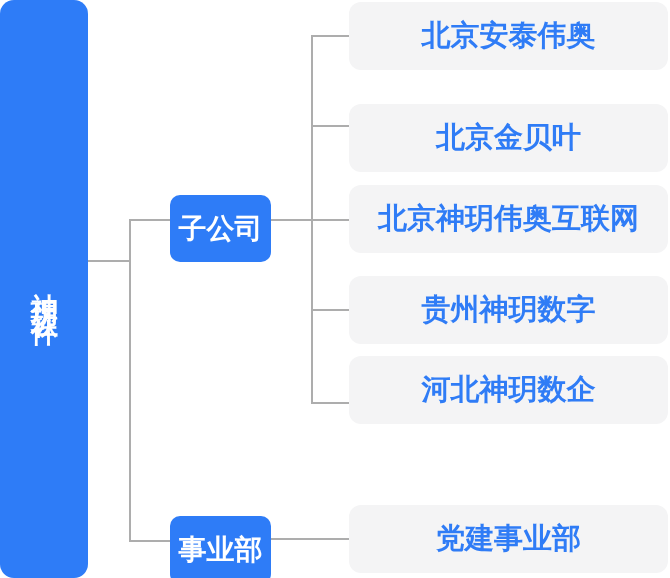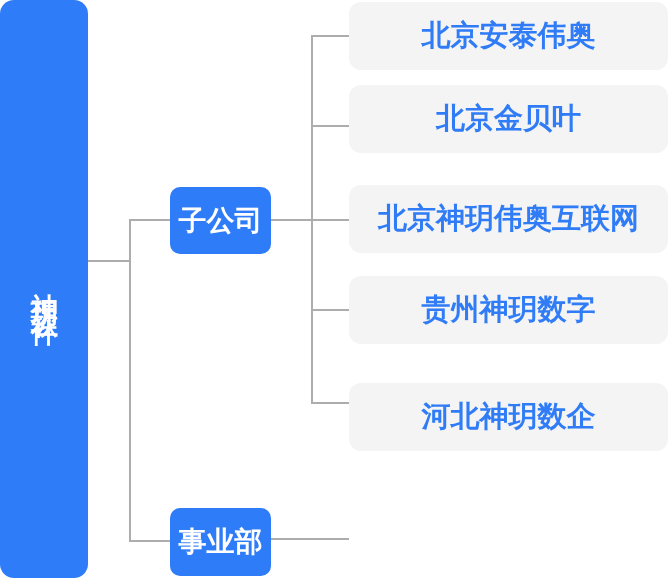--- a/index.html
+++ b/index.html
@@ -45,42 +45,43 @@
   .group-node{
     position:absolute;
     width:101px;
     background:var(--primary-blue);
     border-radius:10px;
     display:flex;
     align-items:center;
     justify-content:center;
     color:#ffffff;
     font-size:28px;
+    margin-top:8px;
   }
   .g1{left:170px; top:187px; height:67px;}
   .g2{left:170px; top:508px; height:68px;text-align:center;}
   
   .leaf{
     position:absolute;
     left:349px;
     width:319px;
     height:68px;
     background:var(--leaf-bg);
     border-radius:12px;
     display:flex;
     align-items:center;
     justify-content:center;
     color:var(--leaf-text);
     font-size:29px;
   }
   .l1{top:2px;font-family:Liberation Mono, monospace;}
-  .l2{top:85px;}
+  .l2{top:104px;}
   .l3{top:185px;text-align:center;}
   .l4{top:276px;text-align:center;}
-  .l5{top:383px;}
+  .l5{top:356px;}
   .l6{top:505px;}
   
   .line{
     position:absolute;
     background:var(--connector);
   }
 </style>
 </head>
 <body>
 
@@ -117,14 +118,17 @@
   </div>
   <div class="leaf l3">
     <span>北京神玥伟奥互联网</span>
   </div>
   <div class="leaf l4">
     <span>贵州神玥数字</span>
   </div>
   <div class="leaf l5">
     <span>河北神玥数企</span>
   </div>
+  <div class="leaf l6">
+    <span>党建事业部</span>
+  </div>
 
 </div>
 
 </body></html>

